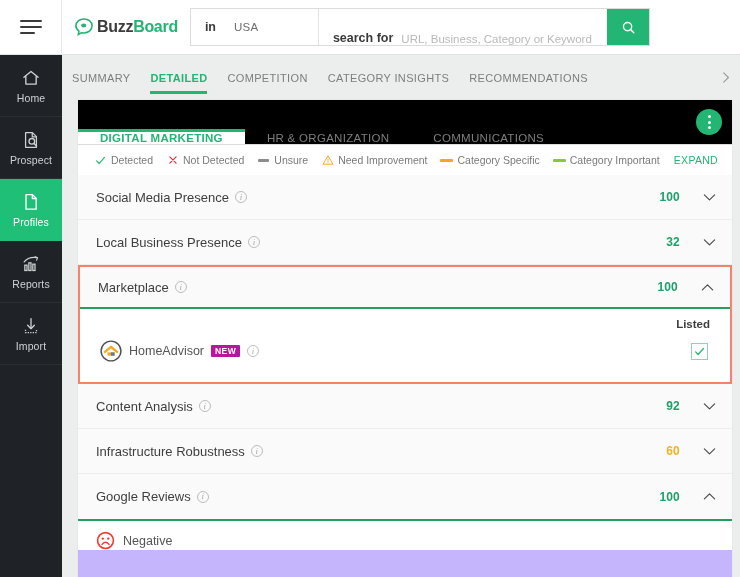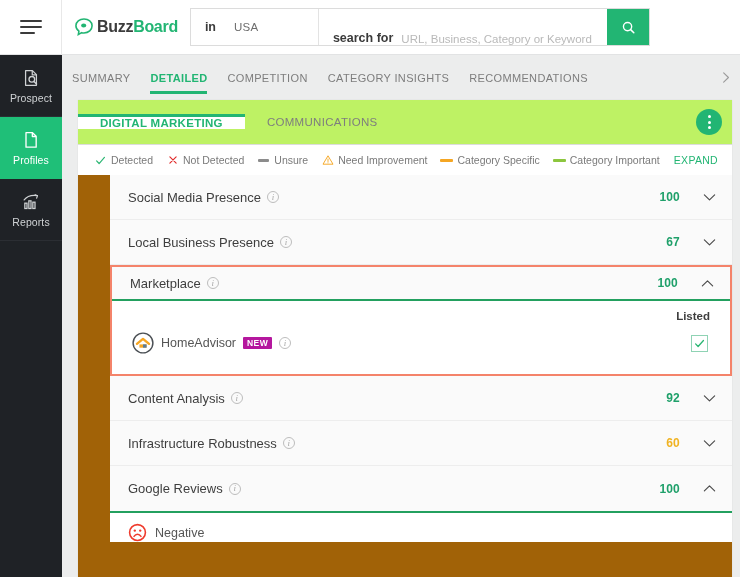--- a/index.html
+++ b/index.html
@@ -95,22 +95,22 @@
     justify-content: center; cursor: pointer;
   }
 
   .panel {
     flex: 1 1 auto; margin: 0 8px 0 16px; background: #fff;
     display: flex; flex-direction: column; min-height: 0;
     box-shadow: 0 0 1px rgba(0,0,0,.12);
   }
 
   .subtabrow {
-    height: 45px; flex: 0 0 45px; background: #bef264;
-    display: flex; align-items: center; position: relative;
+    height: 45px; flex: 0 0 45px; background: #000000;
+    display: flex; align-items: flex-end; position: relative;
     border-bottom: 1px solid #dcdcdc;
   }
   .subtab {
     display: flex; align-items: center; padding: 0 22px;
     font-size: 11.5px; color: #7e7e7e; letter-spacing: 0.3px;
     cursor: pointer; white-space: nowrap;
   }
   .subtab.active {
     background: #ffffff; color: #22b573; font-weight: bold;
     border-top: 3px solid #22b573; margin-top: -1px;
@@ -125,41 +125,41 @@
 
   .legendrow {
     height: 30px; flex: 0 0 30px; display: flex; align-items: center;
     padding: 0 14px 0 16px; gap: 13px; background: #fff;
   }
   .legend-item { display: flex; align-items: center; gap: 4px; font-size: 10.5px; color: #7a7a7a; white-space: nowrap; }
   .legend-mark { display: inline-flex; align-items: center; justify-content: center; width: 13px; height: 13px; }
   .bar-mark { width: 13px; height: 3px; border-radius: 1px; display: block; }
   .expand-link { margin-left: auto; font-size: 10.5px; color: #22b573; letter-spacing: 0.3px; cursor: pointer; }
 
-  .scroller { flex: 1 1 auto; overflow: hidden; background: #a16207; padding-left: 32px; }
+  .scroller { flex: 1 1 auto; overflow: hidden; background: #c4b5fd; }
 
   .acc-row {
     height: 45px; display: flex; align-items: center;
     padding: 0 16px 0 18px; border-bottom: 1px solid #ededed;
     cursor: pointer; background: #fafafa;
   }
   .acc-title { font-size: 13px; color: #3e3e3e; display: flex; align-items: center; gap: 6px; }
   .score { margin-left: auto; font-size: 12px; font-weight: bold; letter-spacing: 0.2px; }
   .chev { width: 22px; display: flex; justify-content: flex-end; align-items: center; margin-left: 14px; }
 
   .info-i {
     width: 12px; height: 12px; border-radius: 50%; border: 1px solid #bdbdbd;
     color: #a9a9a9; font-size: 9px; font-style: italic; font-family: "Liberation Serif", serif;
     display: inline-flex; align-items: center; justify-content: center; cursor: pointer;
     line-height: 1;
   }
 
   
   .hl-group { border: 2px solid #f4836a; margin: 0; }
-  .hl-group .acc-row { border-bottom: 2px solid #23a05f; height: 34px; }
+  .hl-group .acc-row { border-bottom: 2px solid #23a05f; height: 42px; }
 
   .acc-body { background: #fff; padding: 0 16px 0 18px; }
   .listed-head {
     display: flex; justify-content: flex-end; padding-top: 9px; padding-right: 4px;
     font-size: 11.5px; font-weight: bold; color: #3e3e3e;
   }
   .vendor-row { display: flex; align-items: center; padding: 10px 0 20px 2px; }
   .vendor-left { display: flex; align-items: center; gap: 7px; }
   .vendor-logo { width: 22px; height: 22px; flex: 0 0 22px; }
   .vendor-name { font-size: 12.5px; color: #555; }
@@ -213,20 +213,26 @@
           <line x1="15.4" y1="15.4" x2="20.5" y2="20.5" stroke="#fff" stroke-width="2.4" stroke-linecap="round"></line>
         </svg>
       </button>
     </div>
   </div>
 
   <div class="body">
 
     <div class="sidebar">
 
+      <div class="side-item">
+        <svg class="side-icon" viewBox="0 0 24 24">
+          <path d="M3.5 11.2 12 4.2l8.5 7M5.8 10v9.3h12.4V10" fill="none" stroke="currentColor" stroke-width="1.6" stroke-linejoin="round" stroke-linecap="round"></path>
+        </svg>
+        <span class="slabel">Home</span>
+      </div>
 
       <div class="side-item">
         <svg class="side-icon" viewBox="0 0 24 24">
           <path d="M5.5 3.2h8.2l4.8 4.7v12.9H5.5z" fill="none" stroke="currentColor" stroke-width="1.5" stroke-linejoin="round"></path>
           <path d="M13.5 3.4v4.7h4.8" fill="none" stroke="currentColor" stroke-width="1.5" stroke-linejoin="round"></path>
           <circle cx="13" cy="13.6" r="3.4" fill="none" stroke="currentColor" stroke-width="1.6"></circle>
           <line x1="15.6" y1="16.2" x2="18.6" y2="19.2" stroke="currentColor" stroke-width="1.8" stroke-linecap="round"></line>
         </svg>
         <span class="slabel">Prospect</span>
       </div>
@@ -243,20 +249,28 @@
         <svg class="side-icon" viewBox="0 0 24 24">
           <path d="M3.8 9.5C7 5.2 13 3.5 19.4 4.3" fill="none" stroke="currentColor" stroke-width="1.5" stroke-linecap="round"></path>
           <path d="M17 3.2l2.8 1.2-1 2.9" fill="none" stroke="currentColor" stroke-width="1.4" stroke-linecap="round" stroke-linejoin="round"></path>
           <rect x="4.6" y="13.4" width="2.6" height="6.4" fill="none" stroke="currentColor" stroke-width="1.5"></rect>
           <rect x="9.4" y="10.6" width="2.6" height="9.2" fill="none" stroke="currentColor" stroke-width="1.5"></rect>
           <rect x="14.2" y="12.2" width="2.6" height="7.6" fill="none" stroke="currentColor" stroke-width="1.5"></rect>
         </svg>
         <span class="slabel">Reports</span>
       </div>
 
+      <div class="side-item">
+        <svg class="side-icon" viewBox="0 0 24 24">
+          <line x1="12" y1="3.2" x2="12" y2="14.6" stroke="currentColor" stroke-width="1.6" stroke-linecap="round"></line>
+          <path d="M8 11.1 12 15.2l4-4.1" fill="none" stroke="currentColor" stroke-width="1.6" stroke-linecap="round" stroke-linejoin="round"></path>
+          <path d="M5.4 16.4v3.4h13.2v-3.4" fill="none" stroke="currentColor" stroke-width="1.5" stroke-dasharray="1.6 1.4"></path>
+        </svg>
+        <span class="slabel">Import</span>
+      </div>
     </div>
 
     <div class="main">
 
       <div class="tabrow">
         <div class="tab">
             <span>SUMMARY</span>
           </div>
         <div class="tab active">
             <span>DETAILED</span>
@@ -277,20 +291,23 @@
         </div>
       </div>
 
       <div class="panel">
 
         <div class="subtabrow">
           <div class="subtab active">
               <span>DIGITAL MARKETING</span>
             </div>
           <div class="subtab">
+              <span>HR &amp; ORGANIZATION</span>
+            </div>
+          <div class="subtab">
               <span>COMMUNICATIONS</span>
             </div>
           <div class="kebab">
             <i></i>
             <i></i>
             <i></i>
           </div>
         </div>
 
         <div class="legendrow">
@@ -361,21 +378,21 @@
                   <path d="M2.5 3 12 12.4 21.5 3" fill="none" stroke="#4a4a4a" stroke-width="2.1" stroke-linecap="round" stroke-linejoin="round"></path>
                 </svg>
             </span>
           </div>
 
           <div class="acc-row">
             <span class="acc-title">
               <span>Local Business Presence</span>
               <span class="info-i">i</span>
             </span>
-            <span class="score" style="color:#1fa06a">67</span>
+            <span class="score" style="color:#1fa06a">32</span>
             <span class="chev">
               <svg width="13" height="9" viewBox="0 0 24 16">
                   <path d="M2.5 3 12 12.4 21.5 3" fill="none" stroke="#4a4a4a" stroke-width="2.1" stroke-linecap="round" stroke-linejoin="round"></path>
                 </svg>
             </span>
           </div>
 
           <div class="hl-group">
             <div class="acc-row">
               <span class="acc-title">

